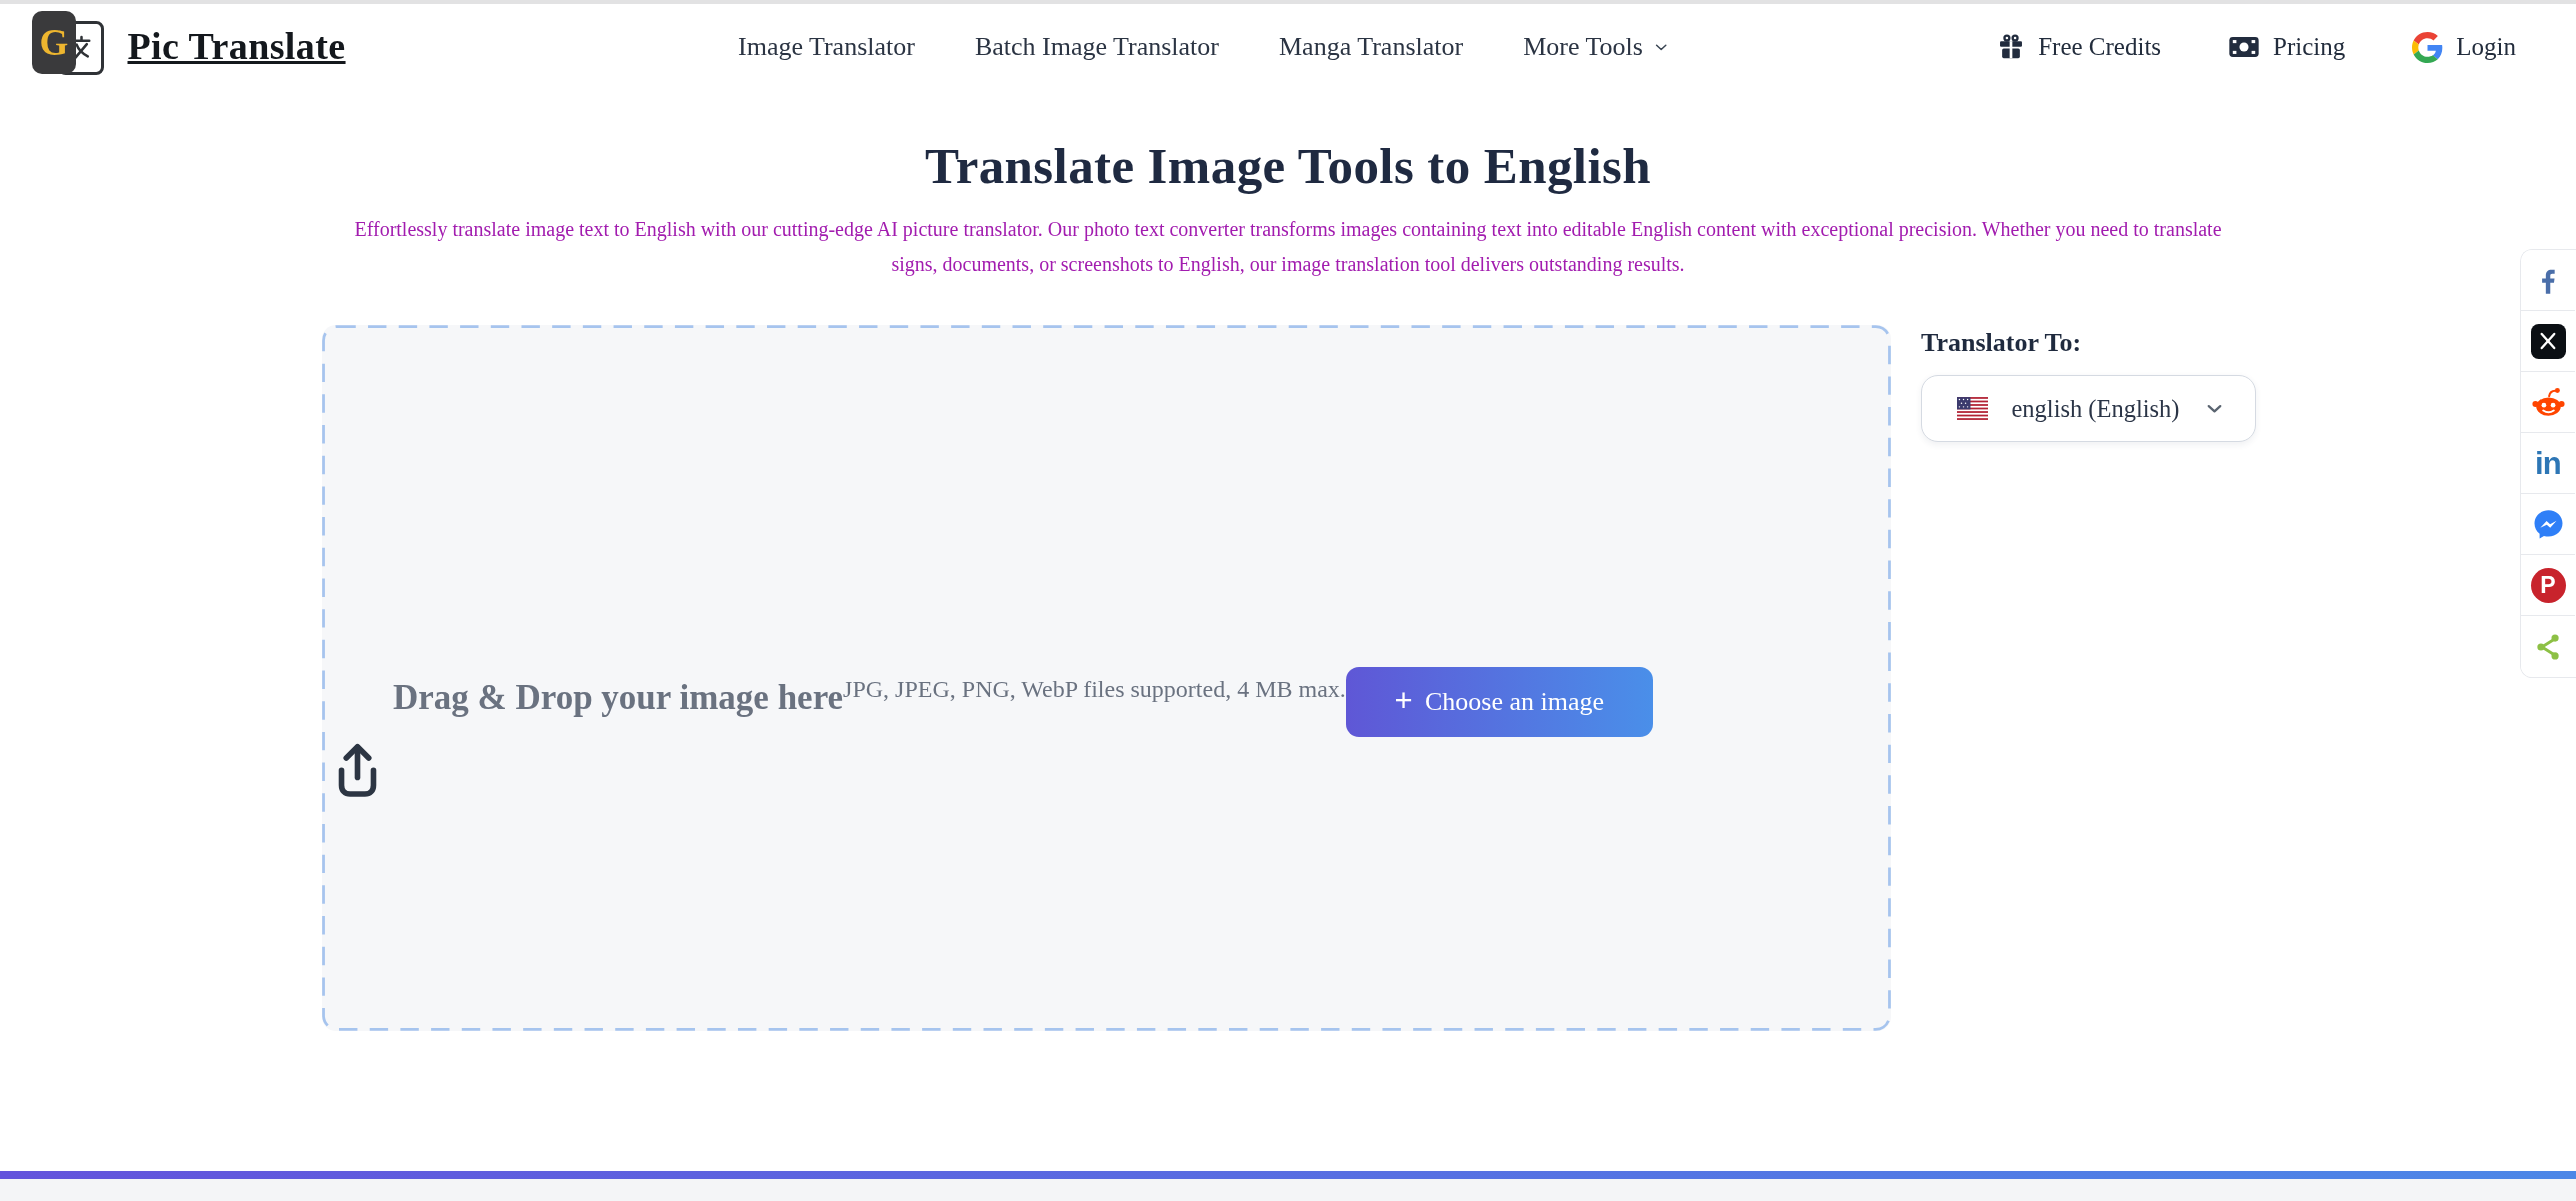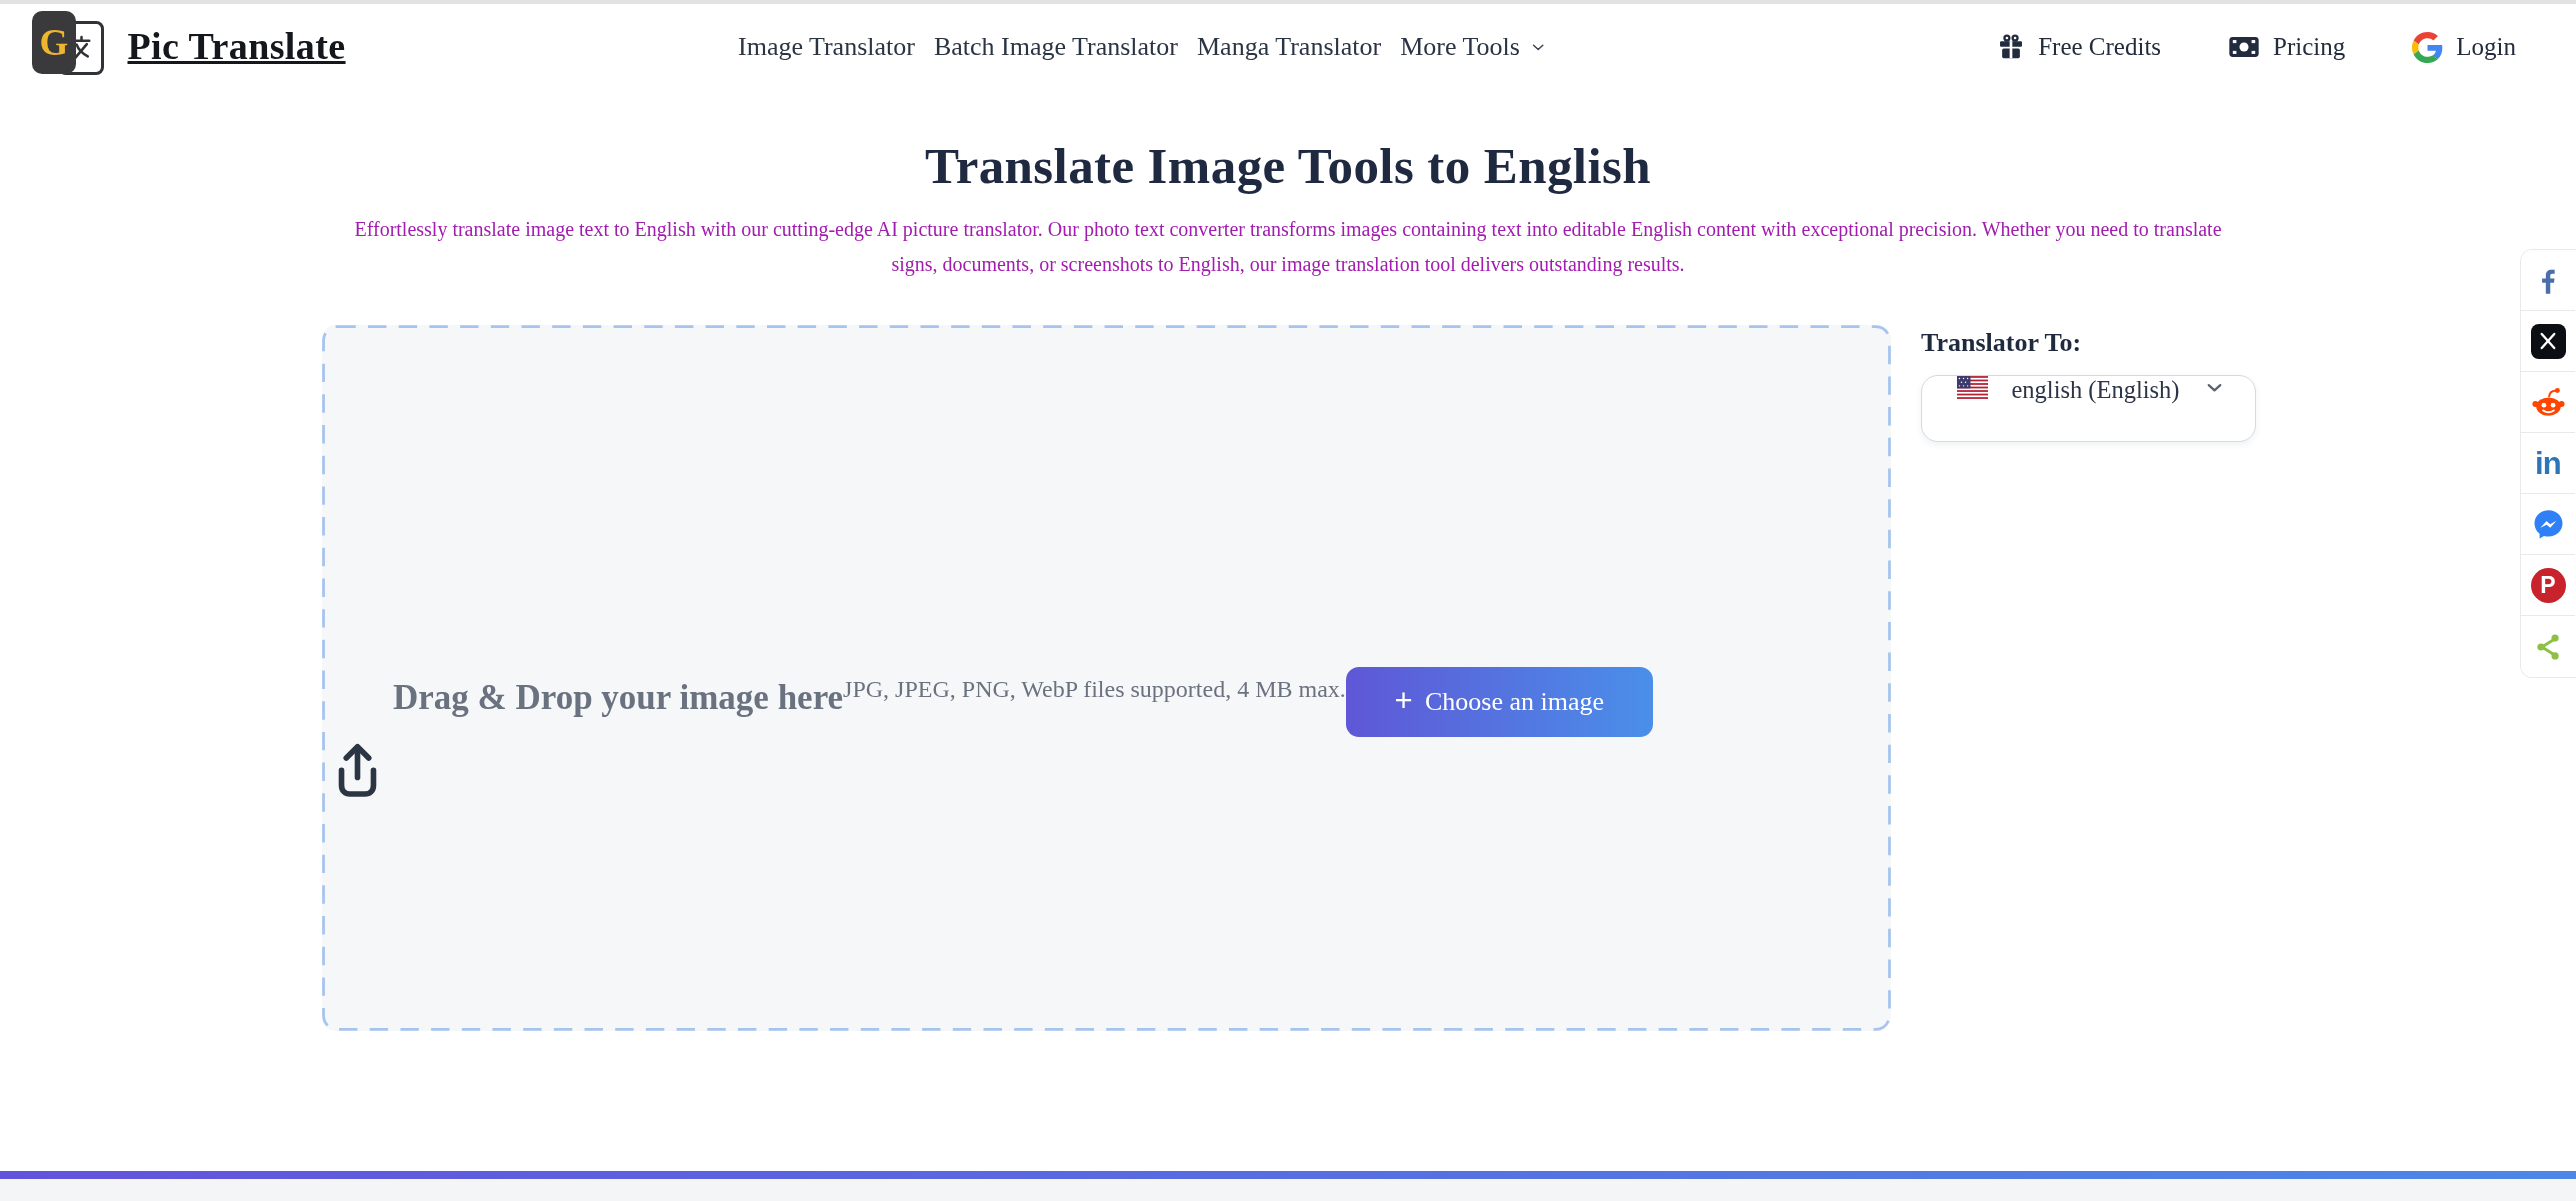--- a/index.html
+++ b/index.html
@@ -13,21 +13,21 @@
   header { position:absolute; top:3.8px; left:0; width:100%; height:87px; background:#fff; }
   .brand { position:absolute; left:32px; top:7.7px; display:flex; align-items:center; gap:21.5px; cursor:pointer; }
   .logo { position:relative; width:74px; height:69px; }
   .logo-back { position:absolute; left:26px; top:9.2px; width:46px; height:54px; background:#fff;
                border:3.8px solid #2f3236; border-radius:7.7px; display:flex; align-items:center; justify-content:center; z-index:1; }
   .logo-front { position:absolute; left:0; top:0; width:44px; height:63px; background:#3a3a3c; border-radius:10px;
                 display:flex; align-items:center; justify-content:center; z-index:2; }
   .logo-g { color:#eeb62f; font-size:37px; font-weight:700; line-height:1; }
   .brand-name { font-size:38px; font-weight:700; color:#14181d; letter-spacing:0.4px;text-decoration:underline; }
 
-  nav { position:absolute; left:738px; top:0; height:87px; display:flex; align-items:center; gap:19px; }
+  nav { position:absolute; left:738px; top:0; height:87px; display:flex; align-items:center; gap:60px; }
   .nav-item { display:flex; align-items:center; gap:9.2px; font-size:26px; color:#2b3443; cursor:pointer; white-space:nowrap; }
 
   .actions { position:absolute; right:60px; top:0; height:87px; display:flex; align-items:center; gap:67px; }
   .action { display:flex; align-items:center; gap:13px; font-size:25px; color:#222c3c; cursor:pointer; white-space:nowrap; }
 
   
   h1 { position:absolute; top:137px; left:0; width:100%; text-align:center;
        font-size:51px; font-weight:700; color:#1f2a41; letter-spacing:0.4px; }
   .subtitle { position:absolute; top:212px; left:50%; transform:translateX(-50%); width:1895px;
               text-align:center; font-size:20px; line-height:35px; color:#a21caf; }
@@ -45,21 +45,21 @@
                 background:linear-gradient(90deg,#5f57d6,#4a8fe9); color:#fff; font-size:26px;
                 font-family:"Liberation Serif","DejaVu Serif",serif;
                 display:flex; align-items:center; justify-content:center; gap:12.3px; cursor:pointer; }
   .choose-plus { font-size:31px; line-height:1; font-family:"Liberation Sans","DejaVu Sans",sans-serif; font-weight:400; margin-top:-3.1px; }
 
   
   .translator { position:absolute; left:1921px; top:328px; }
   .translator-label { font-size:26px; font-weight:700; color:#1f2a3e; }
   .lang-dropdown { margin-top:17px; width:335px; height:67px; background:#fff;
                    border:1.5px solid #d5dae2; border-radius:17px; box-shadow:0 2.3px 6.1px rgba(40,60,90,0.07);
-                   display:flex; padding:0 29px 0 35px; cursor:pointer; }
+                   display:flex; align-items:center; padding:0 29px 0 35px; cursor:pointer; }
   .lang-flag { flex:0 0 auto; }
   .lang-name { flex:1; text-align:center; font-size:24.5px; color:#2b3547; }
   .lang-chevron { flex:0 0 auto; }
 
   
   .share-bar { position:absolute; right:0; top:249px; width:56px; background:#fff;
                border:1.5px solid #e7e9ed; border-right:none; border-radius:12.3px 0 0 12.3px; overflow:hidden; }
   .share-cell { width:54px; height:61px; display:flex; align-items:center; justify-content:center;
                 border-bottom:1.5px solid #e7e9ed; background:#fff; cursor:pointer; }
   .share-cell:last-child { border-bottom:none; }

